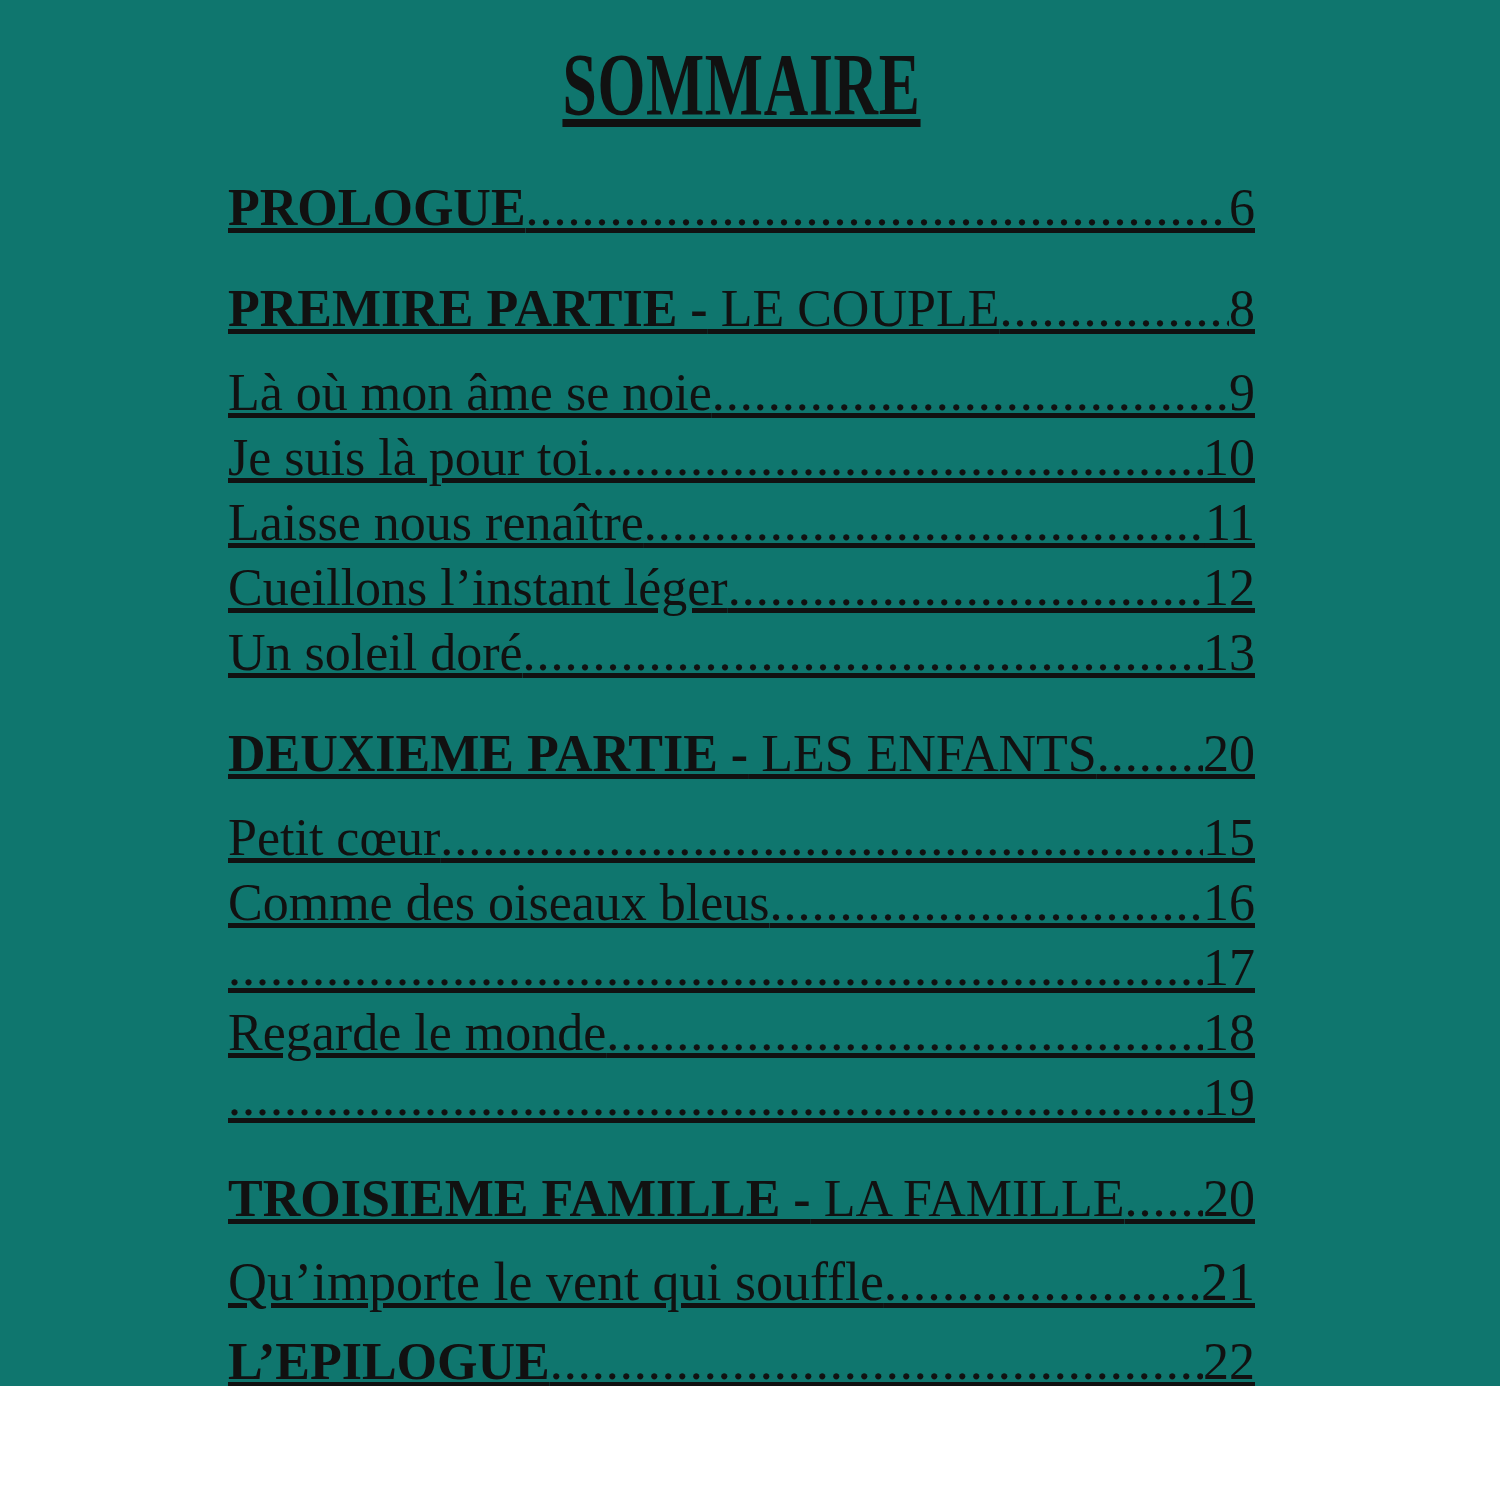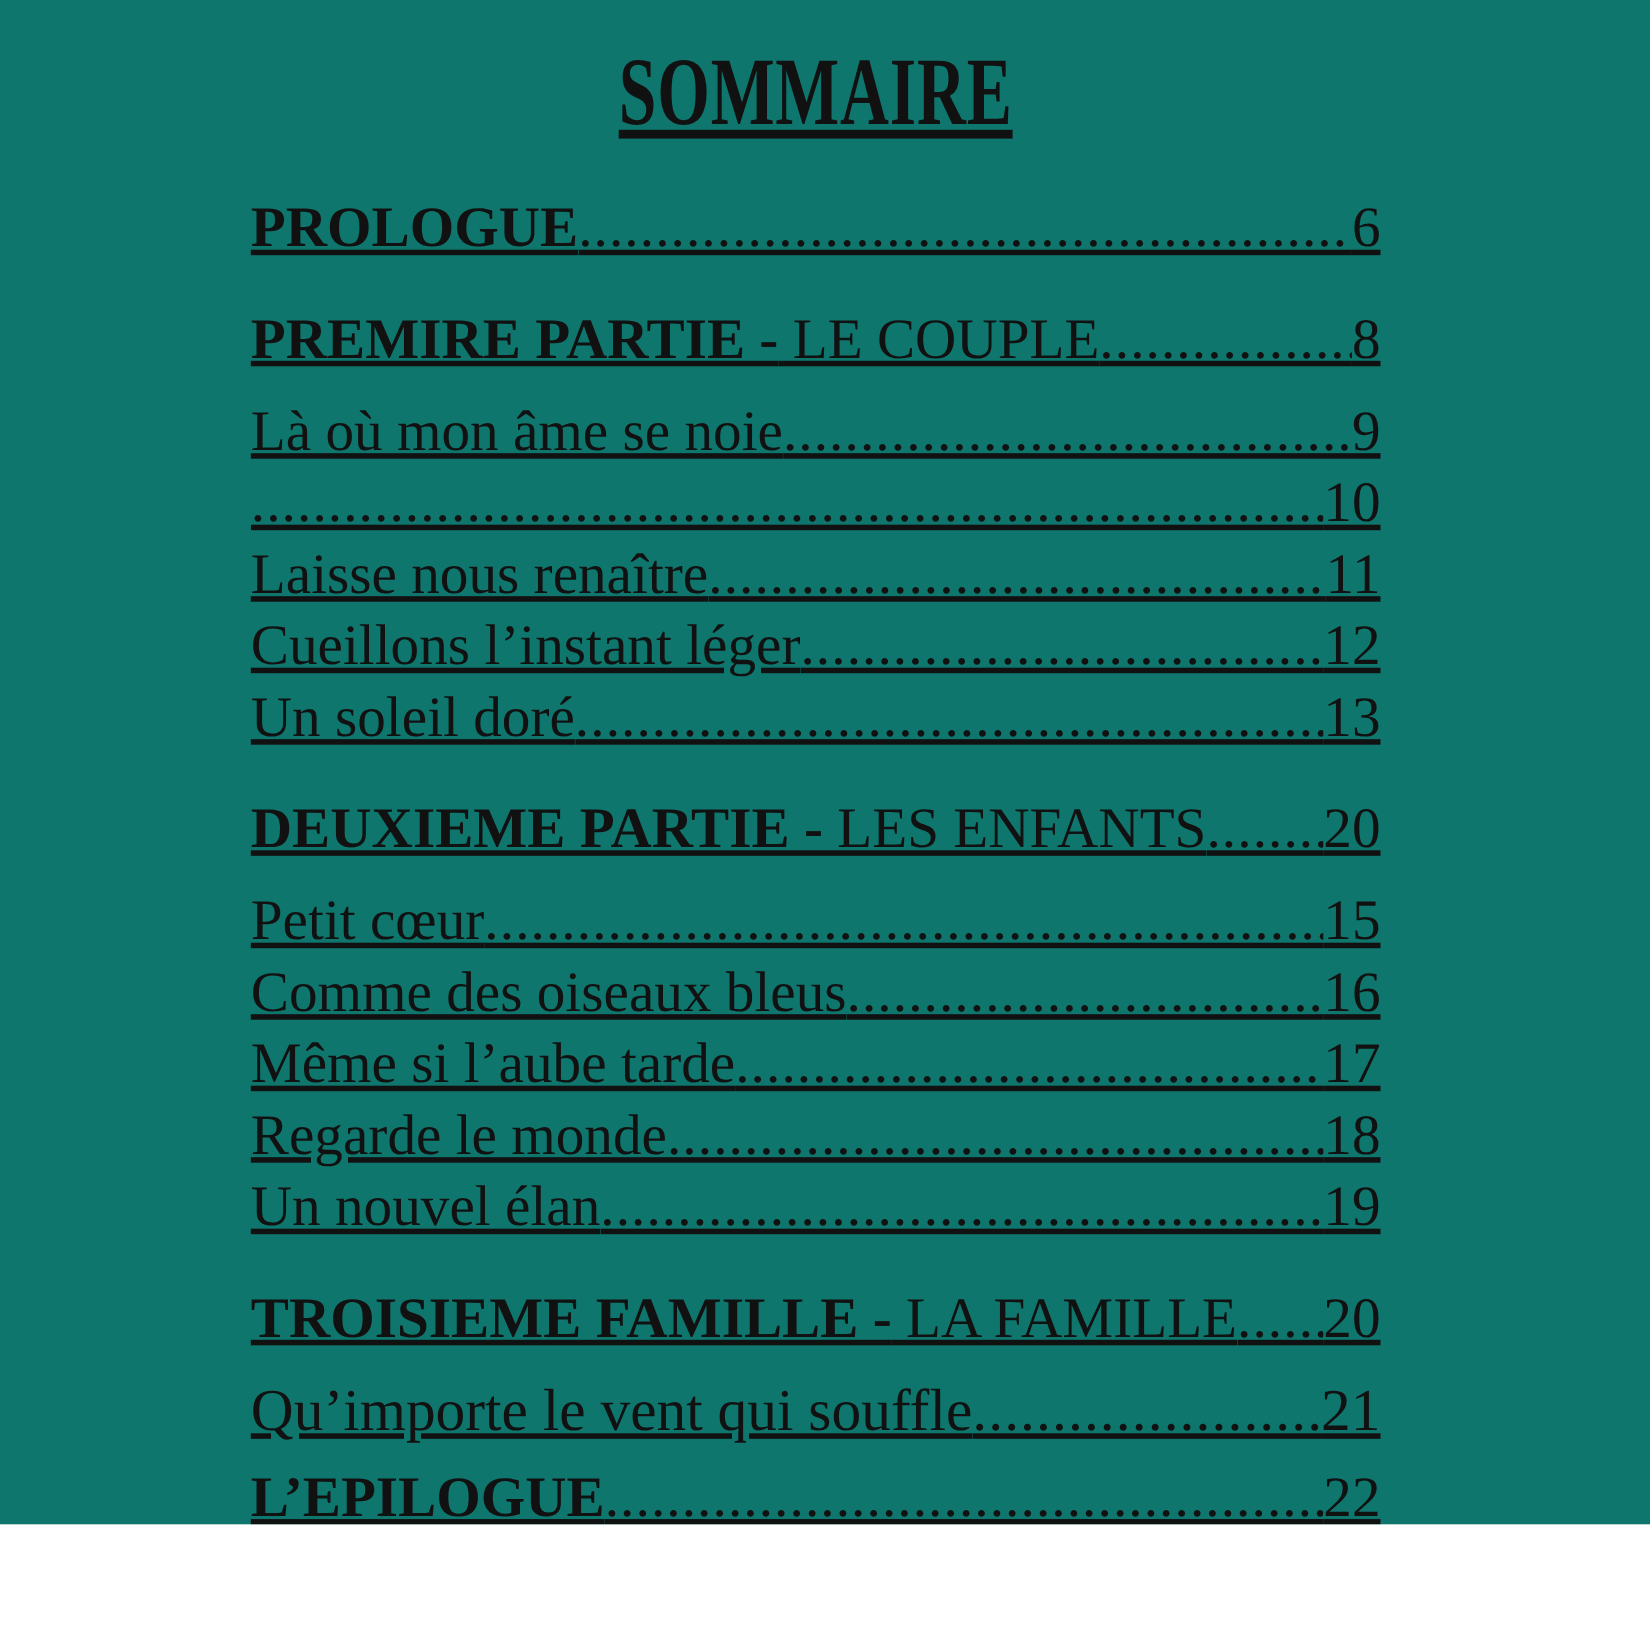--- a/index.html
+++ b/index.html
@@ -73,20 +73,21 @@
     <span class="label"><b class="bold-part">PREMIRE PARTIE -</b><span class="rest-part"> LE COUPLE</span></span>
     <span class="leader">............................................................................................................................................................................................................................</span>
     <span class="pagenum">8</span>
   </div>
       <div class="row">
     <span class="label"><b class="bold-part"></b><span class="rest-part">Là où mon âme se noie</span></span>
     <span class="leader">............................................................................................................................................................................................................................</span>
     <span class="pagenum">9</span>
   </div>
       <div class="row">
+    <span class="label"><b class="bold-part"></b><span class="rest-part">Je suis là pour toi</span></span>
     <span class="leader">............................................................................................................................................................................................................................</span>
     <span class="pagenum">10</span>
   </div>
       <div class="row">
     <span class="label"><b class="bold-part"></b><span class="rest-part">Laisse nous renaître</span></span>
     <span class="leader">............................................................................................................................................................................................................................</span>
     <span class="pagenum">11</span>
   </div>
       <div class="row">
     <span class="label"><b class="bold-part"></b><span class="rest-part">Cueillons l’instant léger</span></span>
@@ -107,31 +108,29 @@
     <span class="label"><b class="bold-part"></b><span class="rest-part">Petit cœur</span></span>
     <span class="leader">............................................................................................................................................................................................................................</span>
     <span class="pagenum">15</span>
   </div>
       <div class="row">
     <span class="label"><b class="bold-part"></b><span class="rest-part">Comme des oiseaux bleus</span></span>
     <span class="leader">............................................................................................................................................................................................................................</span>
     <span class="pagenum">16</span>
   </div>
       <div class="row">
-    <span class="label"><b class="bold-part"></b><span class="rest-part">Même si l’aube tarde</span></span>
     <span class="leader">............................................................................................................................................................................................................................</span>
     <span class="pagenum">17</span>
   </div>
       <div class="row">
     <span class="label"><b class="bold-part"></b><span class="rest-part">Regarde le monde</span></span>
     <span class="leader">............................................................................................................................................................................................................................</span>
     <span class="pagenum">18</span>
   </div>
       <div class="row">
-    <span class="label"><b class="bold-part"></b><span class="rest-part">Un nouvel élan</span></span>
     <span class="leader">............................................................................................................................................................................................................................</span>
     <span class="pagenum">19</span>
   </div>
       <div class="row heading">
     <span class="label"><b class="bold-part">TROISIEME FAMILLE -</b><span class="rest-part"> LA FAMILLE</span></span>
     <span class="leader">............................................................................................................................................................................................................................</span>
     <span class="pagenum">20</span>
   </div>
       <div class="row small">
     <span class="label"><b class="bold-part"></b><span class="rest-part">Qu’importe le vent qui souffle</span></span>

